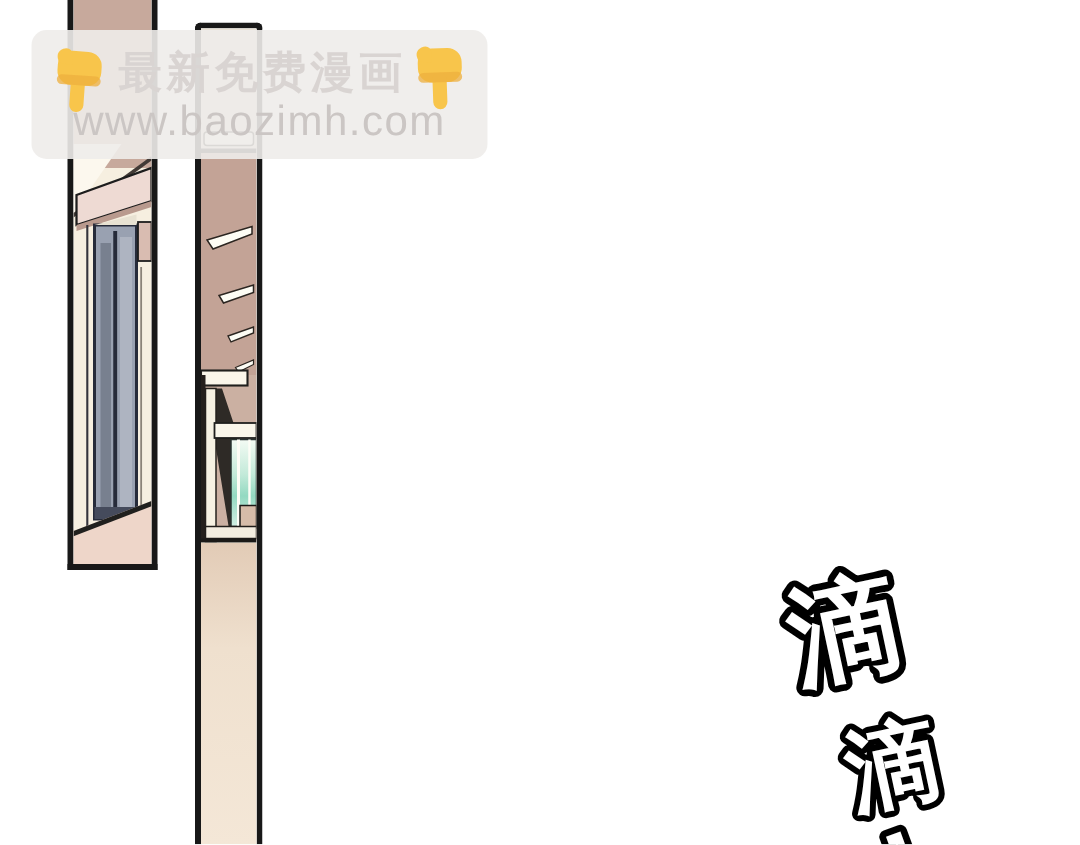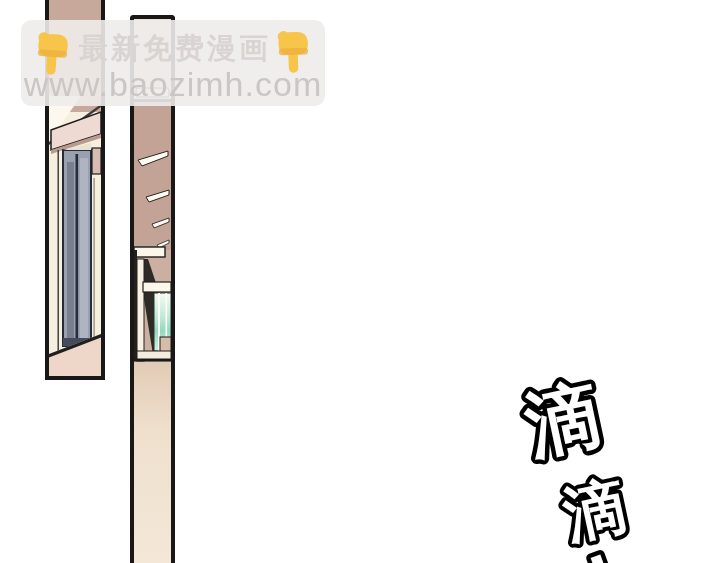--- a/index.html
+++ b/index.html
@@ -9,21 +9,21 @@
   .panel svg{display:block;width:100%;height:100%;}
   .panel-left{left:45px;top:0;width:60px;height:380px;border-top:none;}
   .panel-right{left:130px;top:15px;width:45px;height:548px;border-bottom:none;border-radius:4px 4px 0 0;}
 
   .banner{position:absolute;left:21px;top:20px;width:304px;height:86px;border-radius:10px;
           background:rgba(238,236,234,0.9);z-index:5;}
   .banner-title{position:absolute;left:52px;right:48px;top:9px;text-align:center;
                 font-size:29px;font-weight:bold;color:#d9d4d2;letter-spacing:3px;
                 white-space:nowrap;overflow:hidden;}
   .banner-url{position:absolute;left:0;right:0;top:45px;text-align:center;
-              font-size:34px;color:#cbc6c4;letter-spacing:1px;white-space:nowrap;}
+              font-size:28px;color:#cbc6c4;letter-spacing:1px;white-space:nowrap;}
   .hand{position:absolute;width:34px;height:46px;}
   .hand svg{display:block;width:100%;height:100%;}
   .hand-left{left:14px;top:11px;transform:rotate(4deg);}
   .hand-right{right:15px;top:9px;transform:rotate(-2deg);}
 
   .sfx{position:absolute;left:505px;top:360px;z-index:4;}
 </style>
 </head>
 <body>
 

